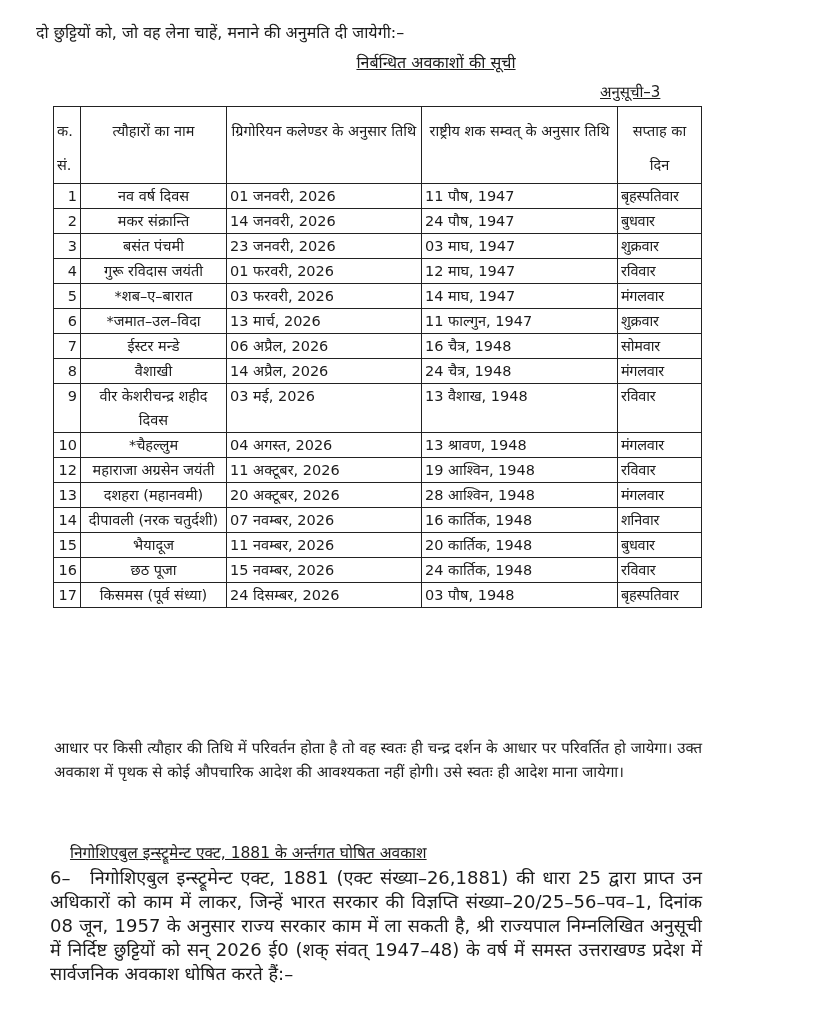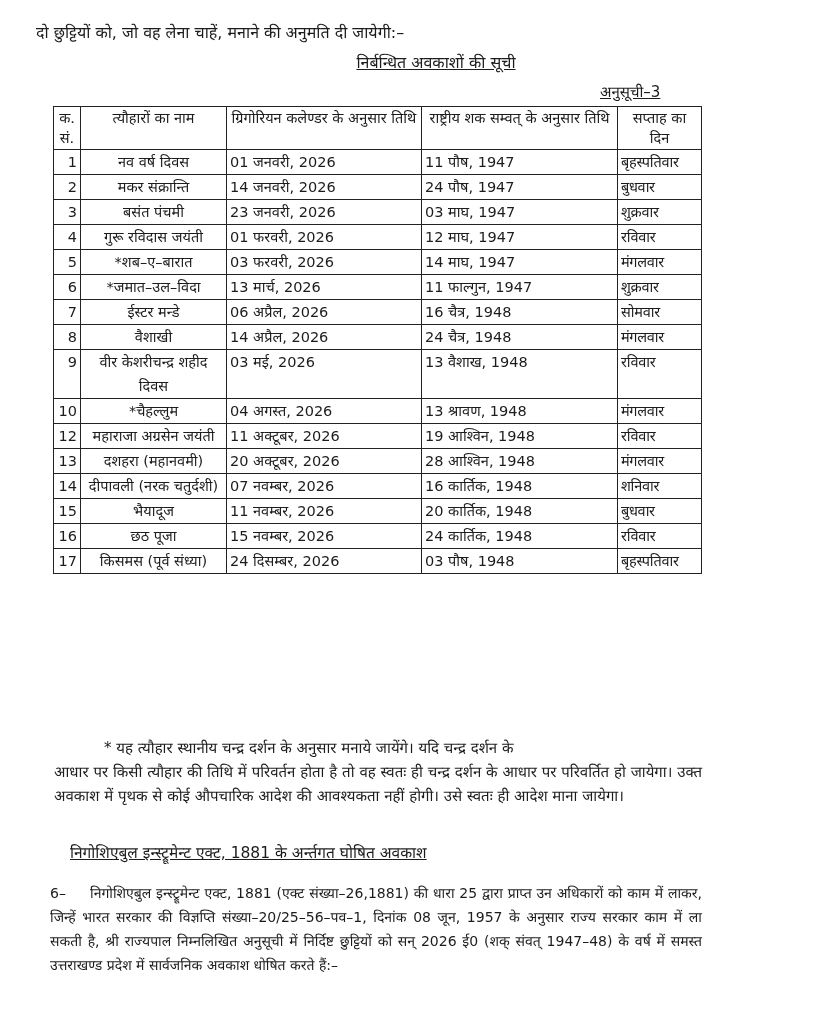--- a/index.html
+++ b/index.html
@@ -12,32 +12,32 @@
     font-size: 16px; text-decoration: underline; line-height: 22px; padding-left: 60px; box-sizing: border-box; }
   .schedule-label { position: absolute; left: 600px; top: 82px; font-size: 15px; text-decoration: underline; line-height: 20px; }
   table.holidays {
     position: absolute; left: 53px; top: 106px; width: 648px;
     border-collapse: collapse; font-size: 14.5px; table-layout: fixed;
   }
   table.holidays th, table.holidays td {
     border: 1.5px solid #222; padding: 0 3px; vertical-align: top; line-height: 24px;
     font-weight: normal;
   }
-  table.holidays th { line-height: 20px; padding-top: 1px; padding-bottom: 1px; text-align: center; }
+  table.holidays th { line-height: 34px; padding-top: 7px; padding-bottom: 1px; }
   th.c-sn { text-align: left; }
   td.sn { text-align: right; padding-right: 2px; padding-left: 1px; }
   td.name { text-align: center; }
   td.greg, td.saka, td.day { text-align: left; }
   td.day { white-space: nowrap; padding: 0 1px; letter-spacing: -0.3px; margin-top: 36px; }
   col.w1 { width: 27px; } col.w2 { width: 146px; } col.w3 { width: 195px; } col.w4 { width: 196px; } col.w5 { width: 84px; }
   .note { position: absolute; left: 54px; top: 736px; width: 648px; font-size: 15px; line-height: 24px; text-align: justify; }
   .note .first { text-indent: 50px; display: block; }
   .section-title { position: absolute; left: 0; width: 770px; top: 842px; text-align: left;
     font-size: 15.5px; text-decoration: underline; line-height: 22px; padding-left: 70px; box-sizing: border-box; }
-  .para { position: absolute; left: 50px; top: 866px; width: 652px; font-size: 14px; line-height: 24px; text-align: justify; text-align-last: left; margin-top: 15px; }
+  .para { position: absolute; left: 50px; top: 866px; width: 652px; font-size: 18px; line-height: 24px; text-align: justify; text-align-last: left; }
   .para .pnum { display: inline-block; width: 40px; }
 </style>
 </head>
 <body>
 
 <div class="intro">दो छुट्टियों को, जो वह लेना चाहें, मनाने की अनुमति दी जायेगी:–</div>
 <div class="list-title">निर्बन्धित अवकाशों की सूची</div>
 <div class="schedule-label">अनुसूची–3</div>
 
 <table class="holidays">
@@ -167,21 +167,20 @@
         <td class="sn">17</td>
         <td class="name">किसमस (पूर्व संध्या)</td>
         <td class="greg">24 दिसम्बर, 2026</td>
         <td class="saka">03 पौष, 1948</td>
         <td class="day">बृहस्पतिवार</td>
       </tr>
     </tbody>
 </table>
 
 <div class="note">
-  <span class="first">* यह त्यौहार स्थानीय चन्द्र दर्शन के अनुसार मनाये जायेंगे। यदि चन्द्र दर्शन के</span>
   <span>आधार पर किसी त्यौहार की तिथि में परिवर्तन होता है तो वह स्वतः ही चन्द्र दर्शन के आधार पर परिवर्तित हो जायेगा। उक्त अवकाश में पृथक से कोई औपचारिक आदेश की आवश्यकता नहीं होगी। उसे स्वतः ही आदेश माना जायेगा।</span>
 </div>
 
 <div class="section-title">निगोशिएबुल इन्स्ट्रूमेन्ट एक्ट, 1881 के अर्न्तगत घोषित अवकाश</div>
 
 <div class="para">
   <span class="pnum">6–</span><span>निगोशिएबुल इन्स्ट्रूमेन्ट एक्ट, 1881 (एक्ट संख्या–26,1881) की धारा 25 द्वारा प्राप्त उन अधिकारों को काम में लाकर, जिन्हें भारत सरकार की विज्ञप्ति संख्या–20/25–56–पव–1, दिनांक 08 जून, 1957 के अनुसार राज्य सरकार काम में ला सकती है, श्री राज्यपाल निम्नलिखित अनुसूची में निर्दिष्ट छुट्टियों को सन् 2026 ई0 (शक् संवत् 1947–48) के वर्ष में समस्त उत्तराखण्ड प्रदेश में सार्वजनिक अवकाश धोषित करते हैं:–</span>
 </div>
 
 </body></html>

